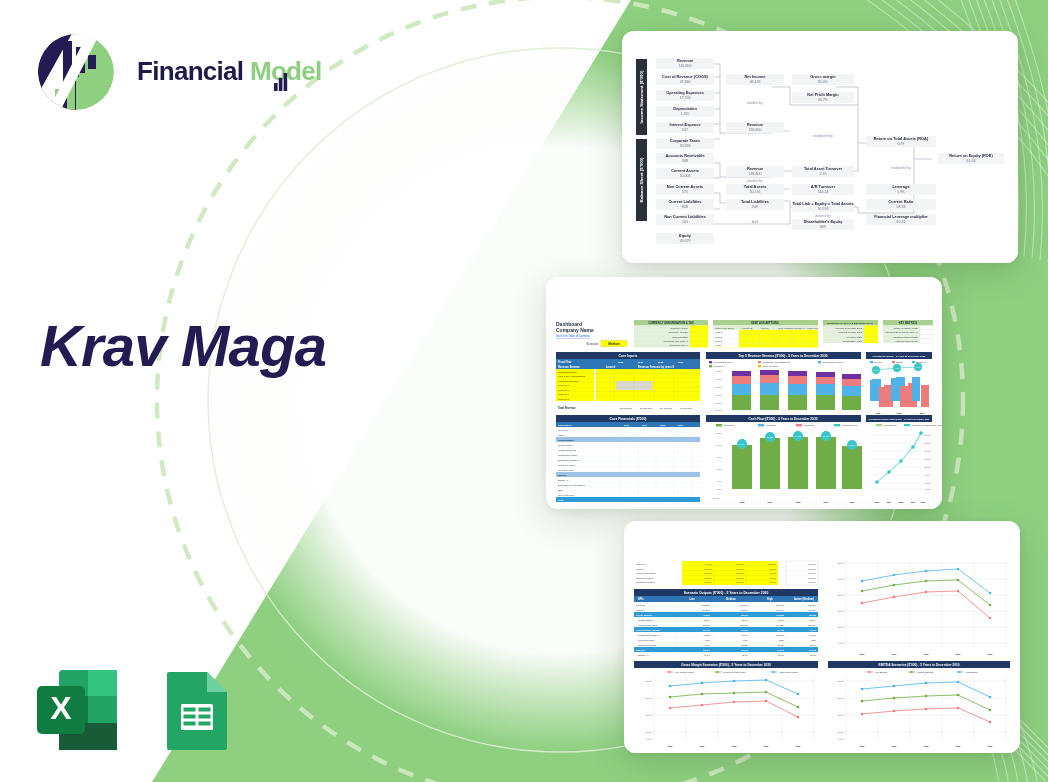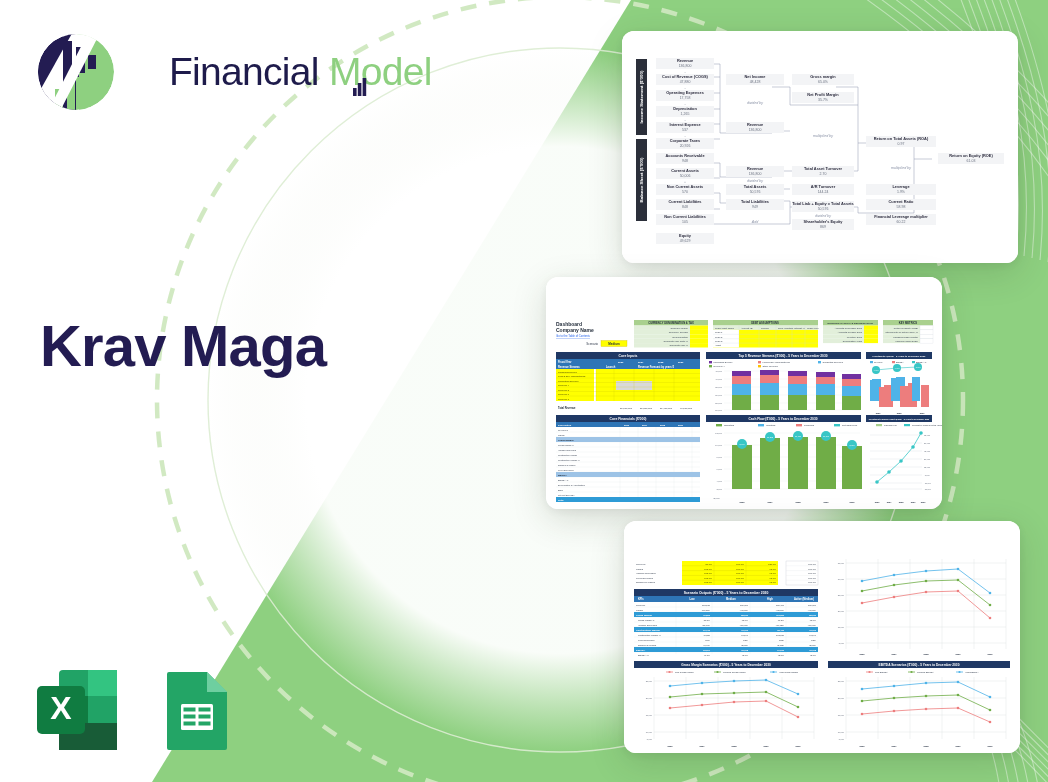--- a/index.html
+++ b/index.html
@@ -10,33 +10,33 @@
     position:relative;
   }
   #stage{position:absolute;inset:0;width:1048px;height:782px;overflow:hidden;background:#fff;}
 
   
   .bg-layer{position:absolute;inset:0;pointer-events:none;}
 
   
   .brand{position:absolute;left:33px;top:27px;display:flex;align-items:center;gap:18px;}
   .brand-mark{width:86px;height:88px;position:relative;}
-  .brand-text{font-size:39px;font-weight:400;letter-spacing:-0.7px;line-height:1;white-space:nowrap;margin-left:32px;}
+  .brand-text{font-size:26px;font-weight:700;letter-spacing:-0.7px;line-height:1;white-space:nowrap;}
   .brand-fin{color:#1e1b4b;}
   .brand-mod{color:#8ed080;}
   .mod-wrap{position:relative;display:inline-block;}
   .mod-glyph{position:absolute;left:24px;top:11px;width:15px;height:20px;}
 
   
   .headline{
     position:absolute;left:40px;top:312px;
     font-size:58px;line-height:1.16;font-weight:700;
     color:#231c52;letter-spacing:-0.8px;
   }
-  .headline span{display:block;}
+  .headline span{display:block;font-style:italic;}
 
   
   .app-icons{position:absolute;left:33px;top:666px;display:flex;align-items:center;gap:32px;}
   .app-icon{width:88px;height:88px;position:relative;}
 
   
   .card{
     position:absolute;background:#fff;border-radius:12px;
     box-shadow:0 10px 34px rgba(40,60,30,.17), 0 2px 8px rgba(0,0,0,.06);
     overflow:hidden;

